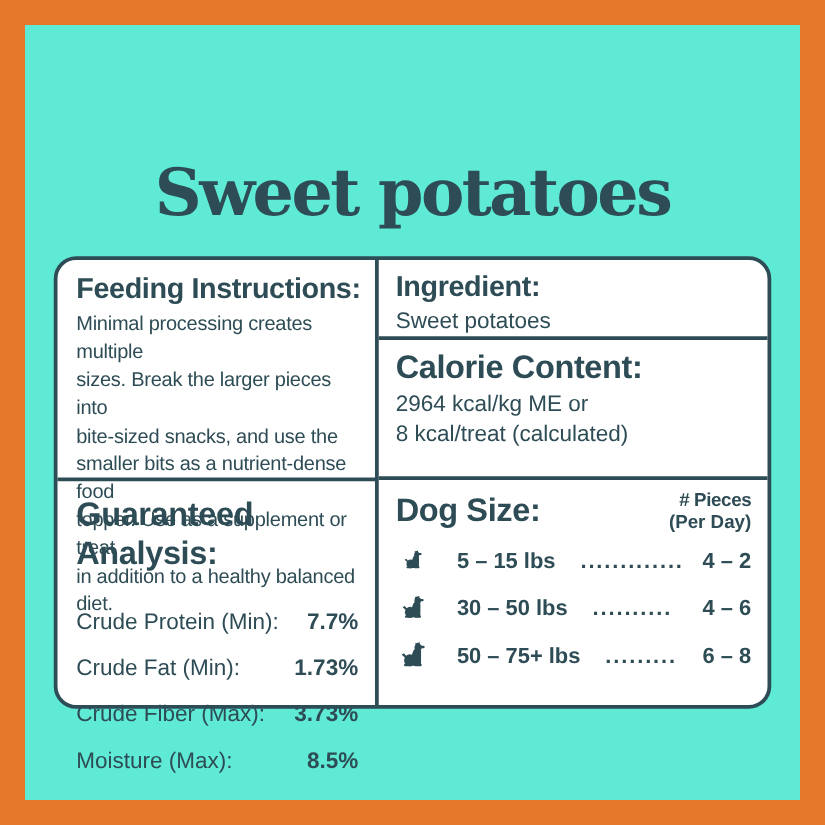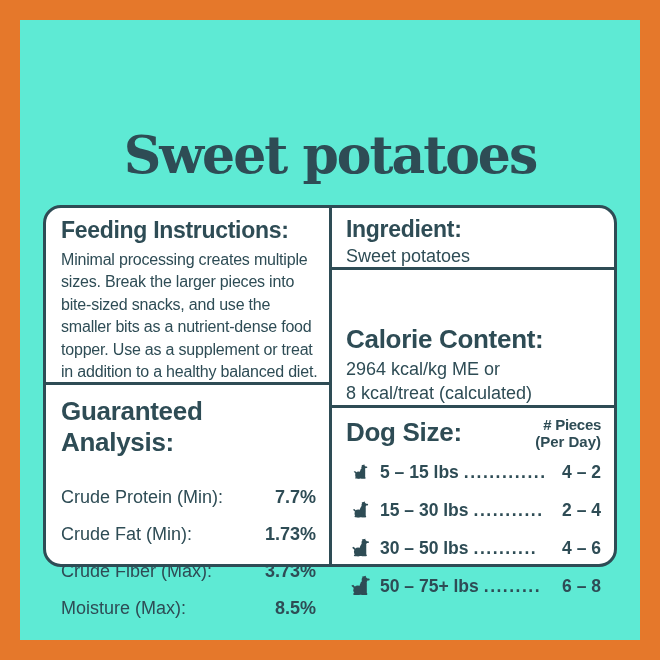--- a/index.html
+++ b/index.html
@@ -29,30 +29,30 @@
   .feeding-body{margin-top:5px;font-size:16px;line-height:22.4px;white-space:pre-line;letter-spacing:-0.2px;}
   
   .sec-ga{flex:1;padding:11px 13px 0 15px;}
   .ga-rows{margin-top:21px;text-align:right;}
   .ga-row{display:flex;justify-content:space-between;align-items:center;height:37px;font-size:18px;}
   .ga-row .val{font-weight:bold;}
   
   .sec-ing{height:64px;padding:8px 8px 0 14px;}
   .ing-body{margin-top:3px;font-size:18px;}
   
-  .sec-cal{height:112px;padding:6px 8px 0 14px;margin-top:48px;}
+  .sec-cal{height:112px;padding:6px 8px 0 14px;}
   .cal-body{margin-top:3px;font-size:18px;line-height:23.5px;white-space:pre-line;}
   
   .sec-dog{flex:1;padding:9px 13px 0 14px;}
   .dog-header{display:flex;justify-content:space-between;align-items:flex-start;}
   .pieces-stack{text-align:right;line-height:1;}
   .pieces-main{font-weight:bold;font-size:15px;letter-spacing:-0.3px;}
   .pieces-sub{font-weight:bold;font-size:15px;margin-top:2px;}
   .dog-rows{margin-top:4px;}
-  .dog-row{display:flex;align-items:center;height:38px;font-size:17.5px;font-weight:bold;}
+  .dog-row{display:flex;align-items:center;height:38px;font-size:17.5px;font-weight:bold;gap:15px;}
   .dog-row .icon{width:28px;display:flex;justify-content:center;align-items:flex-end;}
   .dog-row .range{margin-left:6px;white-space:nowrap;}
   .dog-row .leader{margin-left:5px;letter-spacing:1.5px;white-space:nowrap;overflow:hidden;}
   .dog-row .pieces{margin-left:auto;white-space:nowrap;}
   svg .f{fill:#2E4C55;}
 </style>
 </head>
 <body>
 
 <div id="stage">
@@ -131,37 +131,20 @@
                 <rect class="f" x="4.4" y="18.3" width="7" height="2" rx="1"></rect>
                 <rect class="f" x="12.8" y="18.3" width="6.4" height="2" rx="1"></rect>
                 <polygon class="f" points="5.6,13.6 2.4,10.8 4.3,9.6 7.2,12.9"></polygon>
               </svg>
             </span>
             <span class="range">5 – 15 lbs</span>
             <span class="leader">.............</span>
             <span class="pieces">4 – 2</span>
           </div>
 
-          <div class="dog-row">
-            <span class="icon">
-              <svg viewBox="0 0 24 22" width="19" height="18">
-                <circle class="f" cx="16.2" cy="4.6" r="3"></circle>
-                <polygon class="f" points="13.4,1.4 17.8,0.4 16.6,5.4"></polygon>
-                <rect class="f" x="17.6" y="3.2" width="4" height="2.1" rx="1"></rect>
-                <path class="f" d="M14 5.2 C 11.6 7.6 10.8 10.4 10.8 13.4 L10.8 20 L18.6 20 L18.6 7.8 C 18.6 6.2 17.3 5 15.7 5 Z"></path>
-                <ellipse class="f" cx="9.2" cy="15.4" rx="4.7" ry="5"></ellipse>
-                <rect class="f" x="4.4" y="18.3" width="7" height="2" rx="1"></rect>
-                <rect class="f" x="12.8" y="18.3" width="6.4" height="2" rx="1"></rect>
-                <polygon class="f" points="5.6,13.6 2.4,10.8 4.3,9.6 7.2,12.9"></polygon>
-              </svg>
-            </span>
-            <span class="range">15 – 30 lbs</span>
-            <span class="leader">...........</span>
-            <span class="pieces">2 – 4</span>
-          </div>
 
           <div class="dog-row">
             <span class="icon">
               <svg viewBox="0 0 24 22" width="21" height="20">
                 <circle class="f" cx="16.2" cy="4.6" r="3"></circle>
                 <polygon class="f" points="13.4,1.4 17.8,0.4 16.6,5.4"></polygon>
                 <rect class="f" x="17.6" y="3.2" width="4" height="2.1" rx="1"></rect>
                 <path class="f" d="M14 5.2 C 11.6 7.6 10.8 10.4 10.8 13.4 L10.8 20 L18.6 20 L18.6 7.8 C 18.6 6.2 17.3 5 15.7 5 Z"></path>
                 <ellipse class="f" cx="9.2" cy="15.4" rx="4.7" ry="5"></ellipse>
                 <rect class="f" x="4.4" y="18.3" width="7" height="2" rx="1"></rect>

